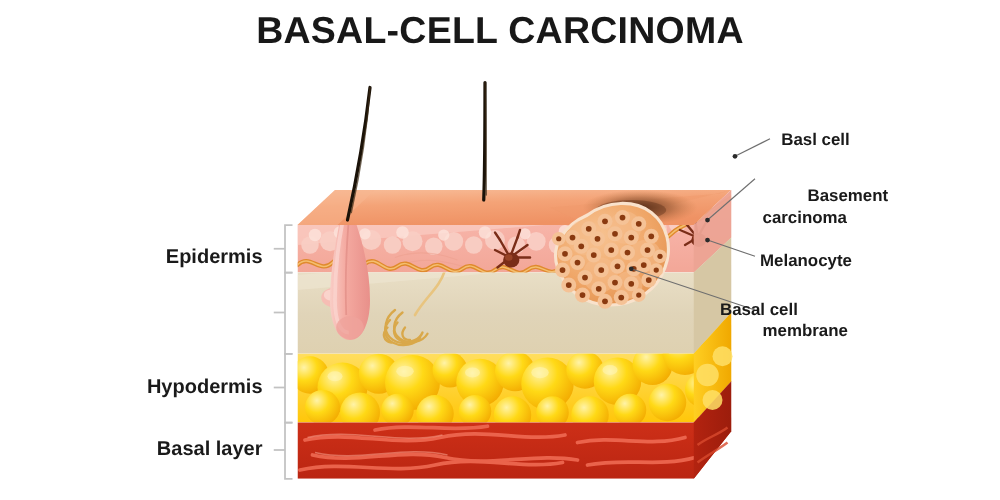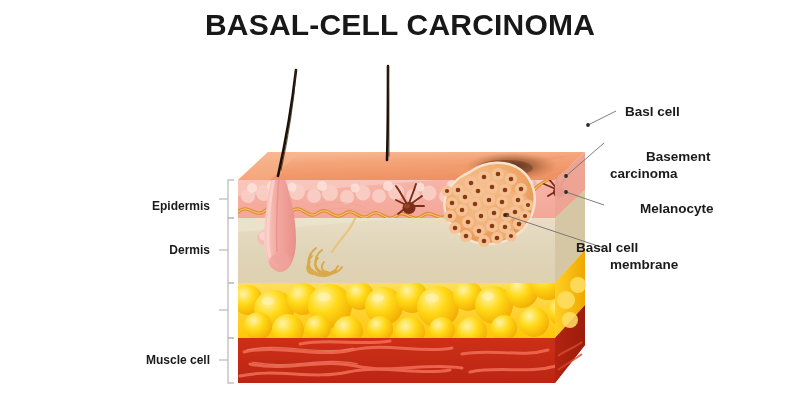--- a/index.html
+++ b/index.html
@@ -10,21 +10,21 @@
   }
   #stage{position:absolute;left:0;top:0;width:696px;height:400px;}
   #title{
     position:absolute;left:0;top:8px;width:800px;text-align:center;
     font-size:30px;font-weight:bold;color:#181818;letter-spacing:0.2px;
   }
   .lbl{
     position:absolute;font-size:13.5px;color:#1a1a1a;white-space:pre;
     line-height:14px;
   }
-  .lbl-left{font-weight:bold;text-align:right;font-size:12px;}
+  .lbl-left{font-weight:bold;text-align:right;font-size:16px;}
   .lbl-right{font-weight:bold;text-align:left;}
   svg{position:absolute;left:0;top:0;}
 </style>
 </head>
 <body>
 
 <div id="stage">
 
   <div id="title">BASAL-CELL CARCINOMA</div>
 
@@ -419,26 +419,26 @@
     </g>
     <g fill="#2b2b2b">
       <circle cx="588" cy="125" r="1.9"></circle>
       <circle cx="566" cy="176" r="1.9"></circle>
       <circle cx="566" cy="192" r="1.9"></circle>
       <circle cx="505" cy="215" r="1.9"></circle>
     </g>
   </svg>
 
   <div class="lbl lbl-left" style="left:80px;top:199px;width:130px;">Epidermis</div>
-  <div class="lbl lbl-left" style="left:80px;top:243px;width:130px;">Dermis</div>
-  <div class="lbl lbl-left" style="left:55px;top:353px;width:155px;">Muscle cell</div>
+  <div class="lbl lbl-left" style="left:60px;top:303px;width:150px;">Hypodermis</div>
+  <div class="lbl lbl-left" style="left:55px;top:353px;width:155px;">Basal layer</div>
 
   <div class="lbl lbl-right" style="left:625px;top:105px;">Basl cell</div>
 
   <div class="lbl lbl-right" style="left:610px;top:150px;margin-left:36px;">Basement</div>
   <div class="lbl lbl-right" style="left:610px;top:167px;">carcinoma</div>
 
-  <div class="lbl lbl-right" style="left:608px;top:202px;margin-left:32px;">Melanocyte</div>
+  <div class="lbl lbl-right" style="left:608px;top:202px;">Melanocyte</div>
 
   <div class="lbl lbl-right" style="left:576px;top:241px;">Basal cell</div>
   <div class="lbl lbl-right" style="left:610px;top:258px;">membrane</div>
 
 </div>
 
 </body></html>

